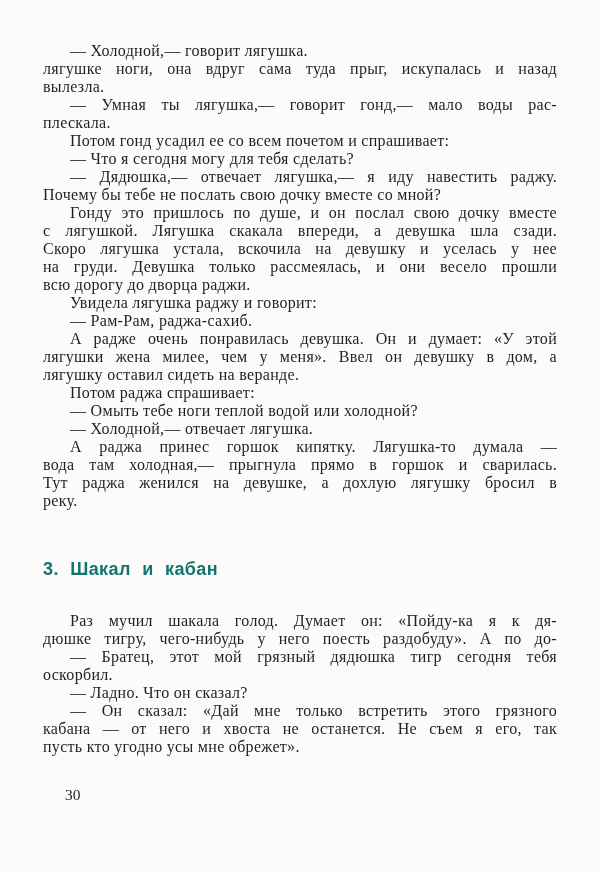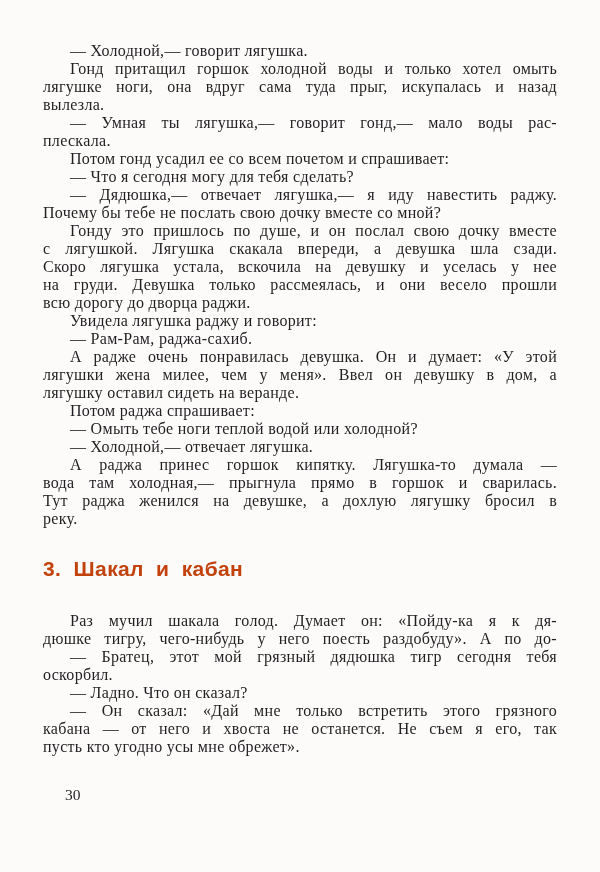--- a/index.html
+++ b/index.html
@@ -36,44 +36,43 @@
   }
   .line.i {
     padding-left: 27px;
   }
   .heading {
     position: absolute;
     top: 556px;
     left: 43px;
     font-family: "Liberation Sans", sans-serif;
     font-weight: bold;
-    font-size: 21px;
+    font-size: 18px;
     line-height: 26px;
     letter-spacing: 0.4px;
     word-spacing: 6px;
-    color: #c2410c;
+    color: #0f766e;
   }
   .page-number {
     position: absolute;
     top: 786px;
     left: 37px;
     font-size: 15.5px;
     line-height: 18px;
     color: #211f22;
     margin-left: 28px;
   }
 </style>
 </head>
 <body>
 
 <div class="page">
 
   <div class="text-block" id="story1">
     <div class="line i">— Холодной,— говорит лягушка.</div>
-    <div class="line i j">Гонд притащил горшок холодной воды и только хотел омыть</div>
     <div class="line j">лягушке ноги, она вдруг сама туда прыг, искупалась и назад</div>
     <div class="line">вылезла.</div>
     <div class="line i j">— Умная ты лягушка,— говорит гонд,— мало воды рас-</div>
     <div class="line">плескала.</div>
     <div class="line i">Потом гонд усадил ее со всем почетом и спрашивает:</div>
     <div class="line i">— Что я сегодня могу для тебя сделать?</div>
     <div class="line i j">— Дядюшка,— отвечает лягушка,— я иду навестить раджу.</div>
     <div class="line">Почему бы тебе не послать свою дочку вместе со мной?</div>
     <div class="line i j">Гонду это пришлось по душе, и он послал свою дочку вместе</div>
     <div class="line j">с лягушкой. Лягушка скакала впереди, а девушка шла сзади.</div>

